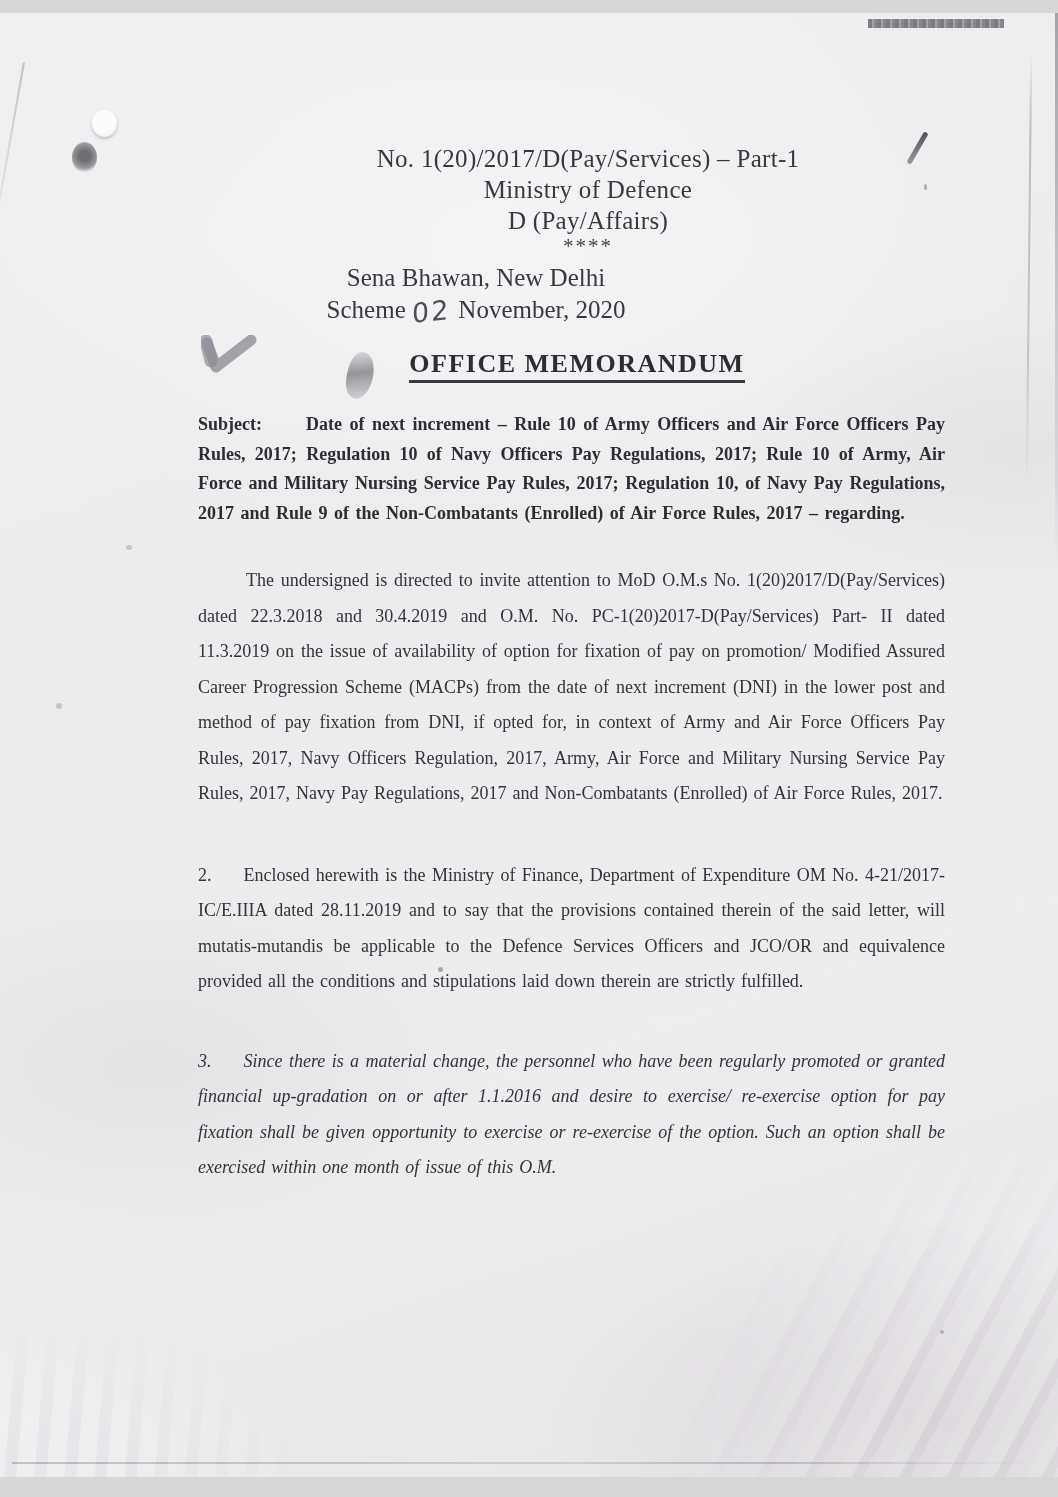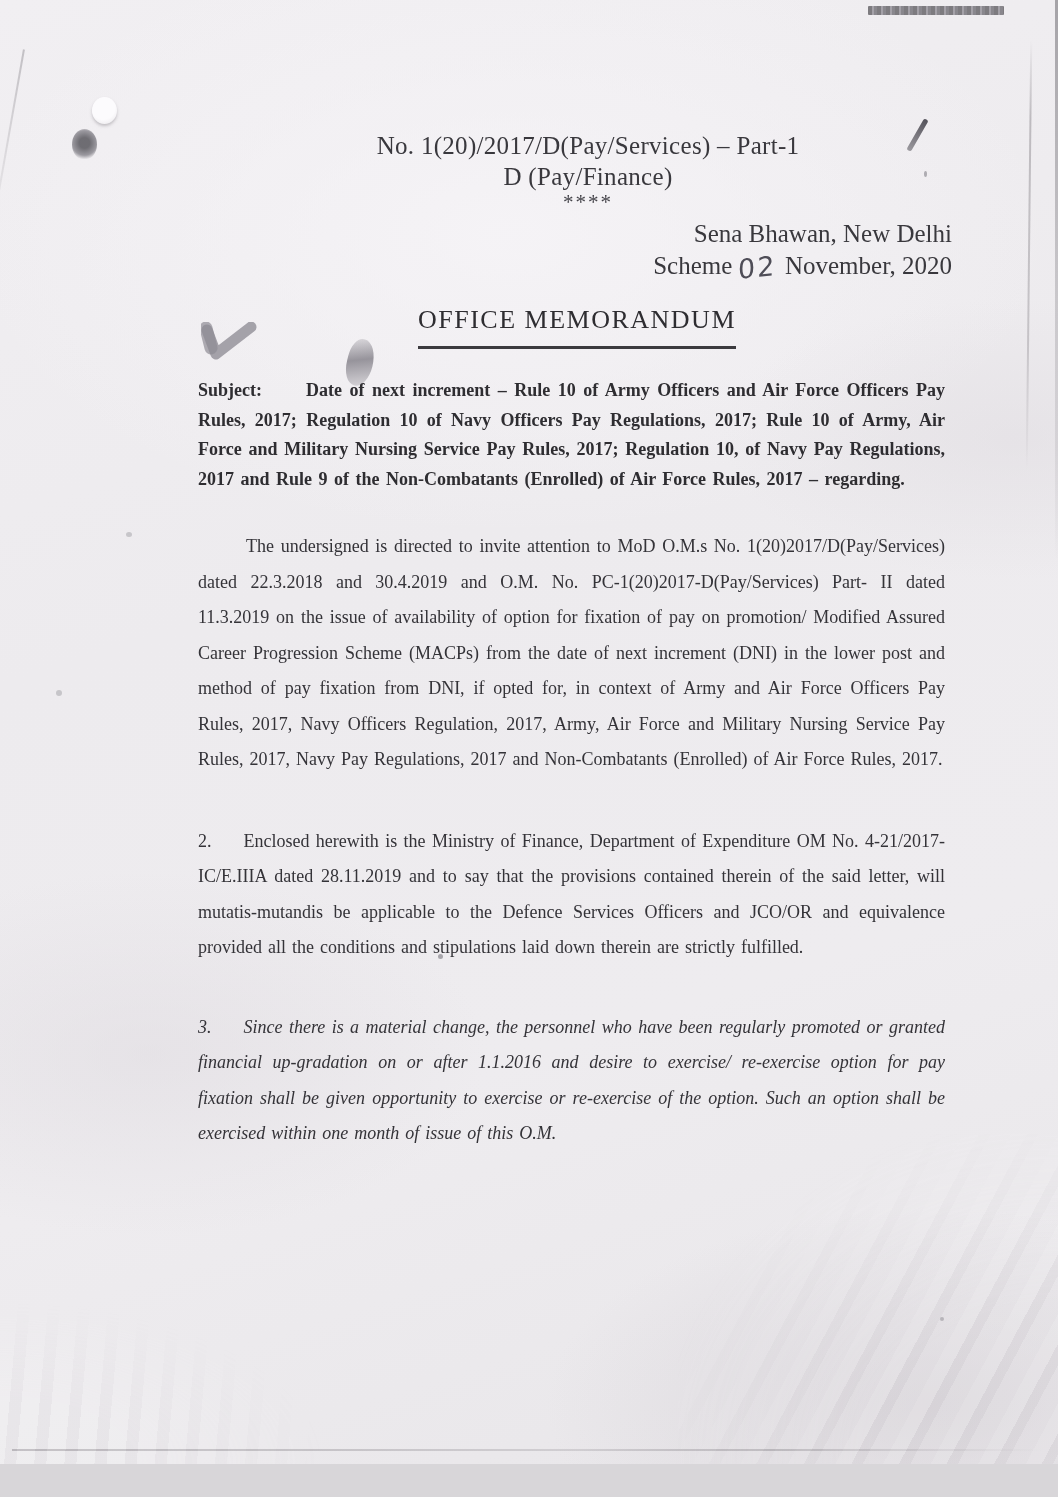--- a/index.html
+++ b/index.html
@@ -11,49 +11,50 @@
     width: 1058px;
     height: 1464px;
     overflow: hidden;
     color: #323135;
     background:
       radial-gradient(ellipse 620px 320px at 88% 96%, rgba(206,201,207,.55), transparent 62%),
       radial-gradient(ellipse 520px 280px at 14% 72%, rgba(222,218,223,.5), transparent 65%),
       radial-gradient(ellipse 420px 200px at 96% 30%, rgba(221,217,222,.45), transparent 70%),
       radial-gradient(ellipse 760px 420px at 48% 16%, rgba(246,244,247,.85), transparent 72%),
       linear-gradient(162deg, #f1eff2 0%, #edebee 38%, #eeecef 68%, #e8e6e9 100%);
+    margin-top: 13px;
   }
 
   .content { position: relative; z-index: 3; padding-top: 130px; }
 
   
   .letterhead { text-align: center; padding-left: 118px; font-size: 25px; line-height: 31px; color: #39383d; letter-spacing: .3px; }
   .letterhead .stars { font-size: 21px; line-height: 20px; letter-spacing: 2px; color: #45444a; }
 
   
-  .place-date { text-align: right; margin-right: 106px; margin-top: 6px; font-size: 25px; line-height: 31px; color: #39383d; }
+  .place-date { text-align: center; margin-right: 106px; margin-top: 6px; font-size: 25px; line-height: 31px; color: #39383d; }
   .hand {
     display: inline-block;
     font-family: "DejaVu Sans", sans-serif;
     font-size: 27px;
     color: #4e4d57;
     transform: rotate(-6deg) skewX(-6deg);
     margin: 0 2px 0 6px;
     position: relative; top: 3px;
     letter-spacing: 2px;
   }
 
   
   .title-wrap { text-align: center; padding-left: 96px; margin-top: 24px; }
   .doc-title {
     display: inline-block;
-    font-size: 26px; font-weight: normal; letter-spacing: 1.5px;
+    font-size: 26px; font-weight: bold; letter-spacing: 1.5px;
     color: #2e2d31;
     border-bottom: 3px solid #3b3a3e;
-    padding-bottom: 11px;
+    padding-bottom: 1px;
   }
 
   
   .subject {
     margin: 27px 113px 0 198px;
     font-size: 18px; font-weight: bold;
     line-height: 29.5px;
     text-align: justify;
     color: #2e2d31;
     word-spacing: 2px;
@@ -185,21 +186,22 @@
   <div class="artifact dot dot-e"></div>
   <div class="artifact bottom-crease-1"></div>
   <div class="artifact bottom-crease-2"></div>
   <div class="artifact wrinkle-br"></div>
   <div class="artifact wrinkle-bl"></div>
 
   <div class="content">
 
     <div class="letterhead">
       <div>No. 1(20)/2017/D(Pay/Services) – Part-1</div>
-      <div>D (Pay/Finance)</div>
+      <div>Ministry of Defence</div>
+      <div>D (Pay/Affairs)</div>
       <div class="stars">****</div>
     </div>
 
     <div class="place-date">
       <div>Sena Bhawan, New Delhi</div>
       <div>
         <span>Scheme</span><span class="hand">02</span> <span>November, 2020</span>
       </div>
     </div>
 

